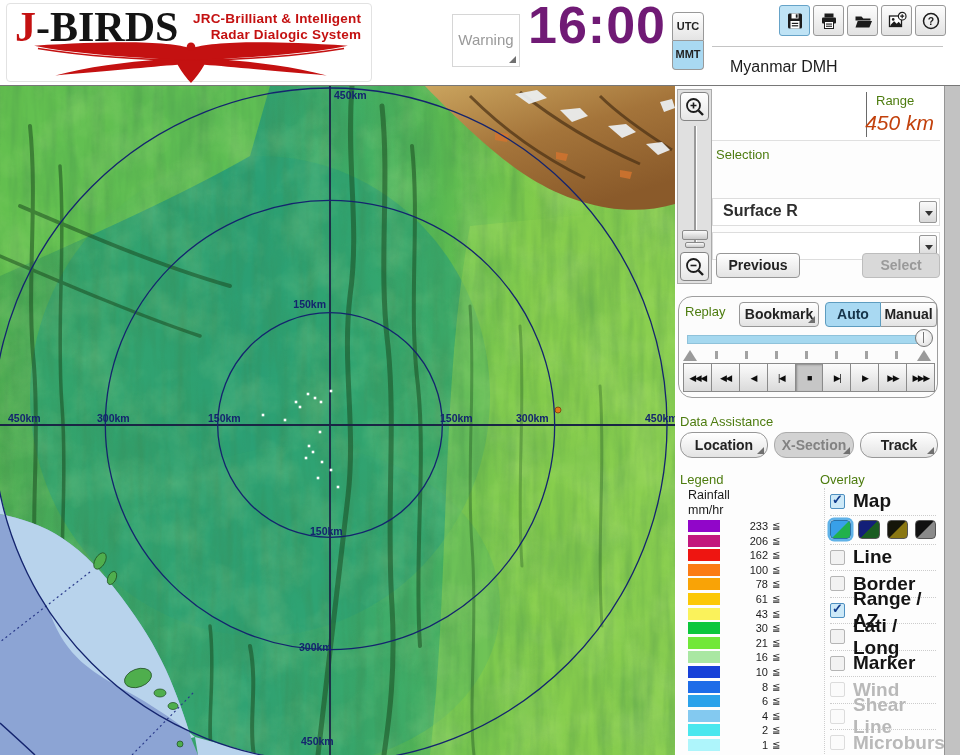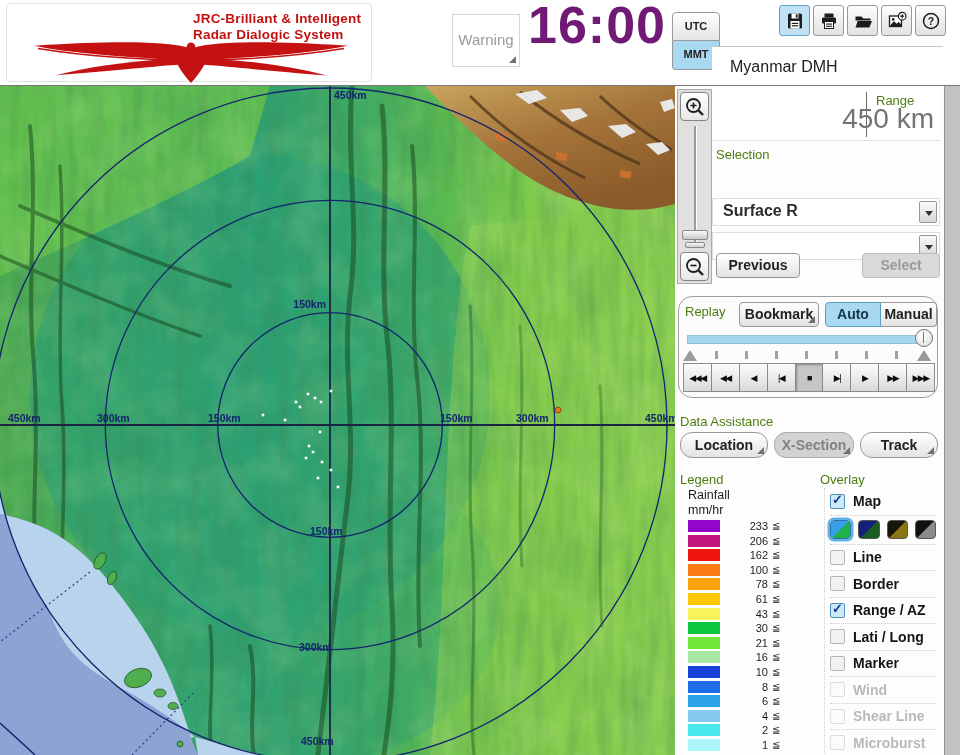--- a/index.html
+++ b/index.html
@@ -8,30 +8,30 @@
 
   
   #header { position:absolute; left:0; top:0; width:960px; height:86px; background:#fff;
             border-bottom:1px solid #777; z-index:5; }
   #logo-box { position:absolute; left:6px; top:3px; width:366px; height:79px;
               border:1px solid #e2e2e2; border-radius:4px; background:#fff; }
   #brand { position:absolute; left:8px; top:0px; font-family:"Liberation Serif", serif;
            font-weight:bold; font-size:42px; letter-spacing:0px; color:#141414; line-height:46px;}
   #brand .j { color:#c41111; }
   #tagline { position:absolute; left:186px; top:7px; color:#c41111; font-weight:bold;
-             font-size:13.5px; line-height:15.5px; letter-spacing:0.2px; }
+             font-size:13.5px; line-height:15.5px; letter-spacing:0.2px;text-align:right; }
   #eagle { position:absolute; left:16px; top:36px; }
   #warning-btn { position:absolute; left:452px; top:14px; width:68px; height:53px;
                  background:#fff; border:1px solid #d6d6d6; color:#9a9a9a; font-size:15px;
                  text-align:center; line-height:50px; }
   #clock { position:absolute; left:516px; top:2px; width:150px; text-align:right; }
   #clock .time { font-size:52px; font-weight:600; color:#701a75; letter-spacing:1px; line-height:46px;}
   #clock .date { font-size:21px; color:#222; line-height:28px; }
   #tz { position:absolute; left:672px; top:12px; width:36px; }
-  .tz-btn { width:48px; height:29px; border:1px solid #999; font-size:11px; font-weight:bold;
+  .tz-btn { width:32px; height:29px; border:1px solid #999; font-size:11px; font-weight:bold;
             text-align:center; line-height:27px; color:#222;
             background:linear-gradient(#ffffff,#e4e4e4); }
   .tz-btn:first-child { border-radius:4px 4px 0 0; }
   .tz-btn:last-child  { border-radius:0 0 4px 4px; border-top:none; }
   .tz-btn.active { background:#a9d9f2; }
   #toolbar { position:absolute; left:779px; top:5px; display:flex; gap:3px; }
   .tool-btn { width:31px; height:31px; border:1px solid #999; border-radius:3px;
               background:linear-gradient(#fdfdfd,#e2e2e2); display:flex;
               align-items:center; justify-content:center; }
   .tool-btn.active { background:#bfe3f5; border-color:#66a3c8; }
@@ -65,21 +65,21 @@
                  height:4px; background:linear-gradient(#fafafa,#c9c9c9);
                  border:1px solid #8a8a8a; border-radius:2px; }
 
   
   #panel { position:absolute; left:676px; top:86px; width:268px; height:669px; background:#fdfdfd; }
   .sec-label { color:#4d7c0f; font-size:13px; }
   #range-box { position:absolute; left:36px; top:2px; width:228px; height:53px;
                background:#fff; border-bottom:1px solid #e0e0e0; }
   #range-div { position:absolute; left:154px; top:4px; width:1px; height:45px; background:#6a6a6a; }
   #range-label { position:absolute; left:164px; top:5px; }
-  #range-value { position:absolute; right:6px; bottom:5px; font-size:28px; color:#737373; }
+  #range-value { position:absolute; right:6px; bottom:5px; font-size:21px; color:#c2410c;font-style:italic; }
   #selection-label { position:absolute; left:40px; top:61px; }
   .sel-row { position:absolute; left:36px; width:228px; height:28px; background:#fff;
              border:1px solid #ddd; }
   .sel-text { position:absolute; left:10px; top:3px; font-size:16px; font-weight:600; color:#2e2e2e; }
   .dd-btn { position:absolute; right:2px; top:2px; width:18px; height:22px;
             border:1px solid #979797; border-radius:2px;
             background:linear-gradient(#fafafa,#d8d8d8); }
   .dd-btn::after { content:""; position:absolute; left:5px; top:9px; border-left:4px solid transparent;
             border-right:4px solid transparent; border-top:5px solid #333; }
   .pbtn { position:absolute; height:25px; border:1px solid #979797; border-radius:4px;
@@ -143,31 +143,32 @@
   #overlay-col { position:absolute; left:148px; top:402px; width:112px;
                  border-left:1px dotted #cfcfcf; padding-left:5px; }
   .ov-row { height:26.5px; display:flex; align-items:center; border-top:1px dotted #cccccc; }
   .ov-row:first-child { border-top:none; }
   .cb { width:15px; height:15px; border:1px solid #b5b5b5; border-radius:2px;
         background:#f2f2f2; position:relative; flex:0 0 15px; }
   .cb.on { background:#cde9f8; border-color:#4e8fc0; }
   .cb.on::after { content:"✓"; position:absolute; left:1px; top:-3px; font-size:13px;
         font-weight:bold; color:#123c8c; }
   .cb.off-dis { background:#fbfbfb; border-color:#dcdcdc; }
-  .ov-label { margin-left:8px; font-size:14px; font-weight:bold; color:#141414; }
+  .ov-label { margin-left:8px; font-size:19px; font-weight:bold; color:#141414; }
   .ov-label.dis { color:#b9b9b9; font-weight:bold; }
   #style-row { height:29px; display:flex; align-items:center; gap:7px; border-top:1px dotted #ccc; }
   .style-sw { width:24px; height:19px; border:1px solid #555; border-radius:4px; }
   .style-sw.selected { box-shadow:0 0 0 2.5px #5fb2e8; border-color:#2a72a8; }
 </style>
 </head>
 <body>
 
 <div id="header">
   <div id="logo-box">
+    <div id="brand"><span class="j">J</span><span>-BIRDS</span></div>
     <div id="tagline">
       <div>JRC-Brilliant &amp; Intelligent</div>
       <div>Radar  Dialogic  System</div>
     </div>
     <svg id="eagle" width="336" height="44" viewBox="0 0 340 46">
       <path d="M170,9 C150,2 100,0 6,6 C45,14 95,17 140,20 C100,23 62,28 28,37 C82,33 128,28 156,26 C160,33 166,41 170,45 C174,41 180,33 184,26 C212,28 258,33 312,37 C278,28 240,23 200,20 C245,17 295,14 334,6 C240,0 190,2 170,9 Z" fill="#c41111"></path>
       <circle cx="170" cy="7" r="4.5" fill="#c41111"></circle>
       <path d="M10,9 C110,25 230,25 330,9" stroke="#c41111" stroke-width="1.6" fill="none"></path>
     </svg>
   </div>

